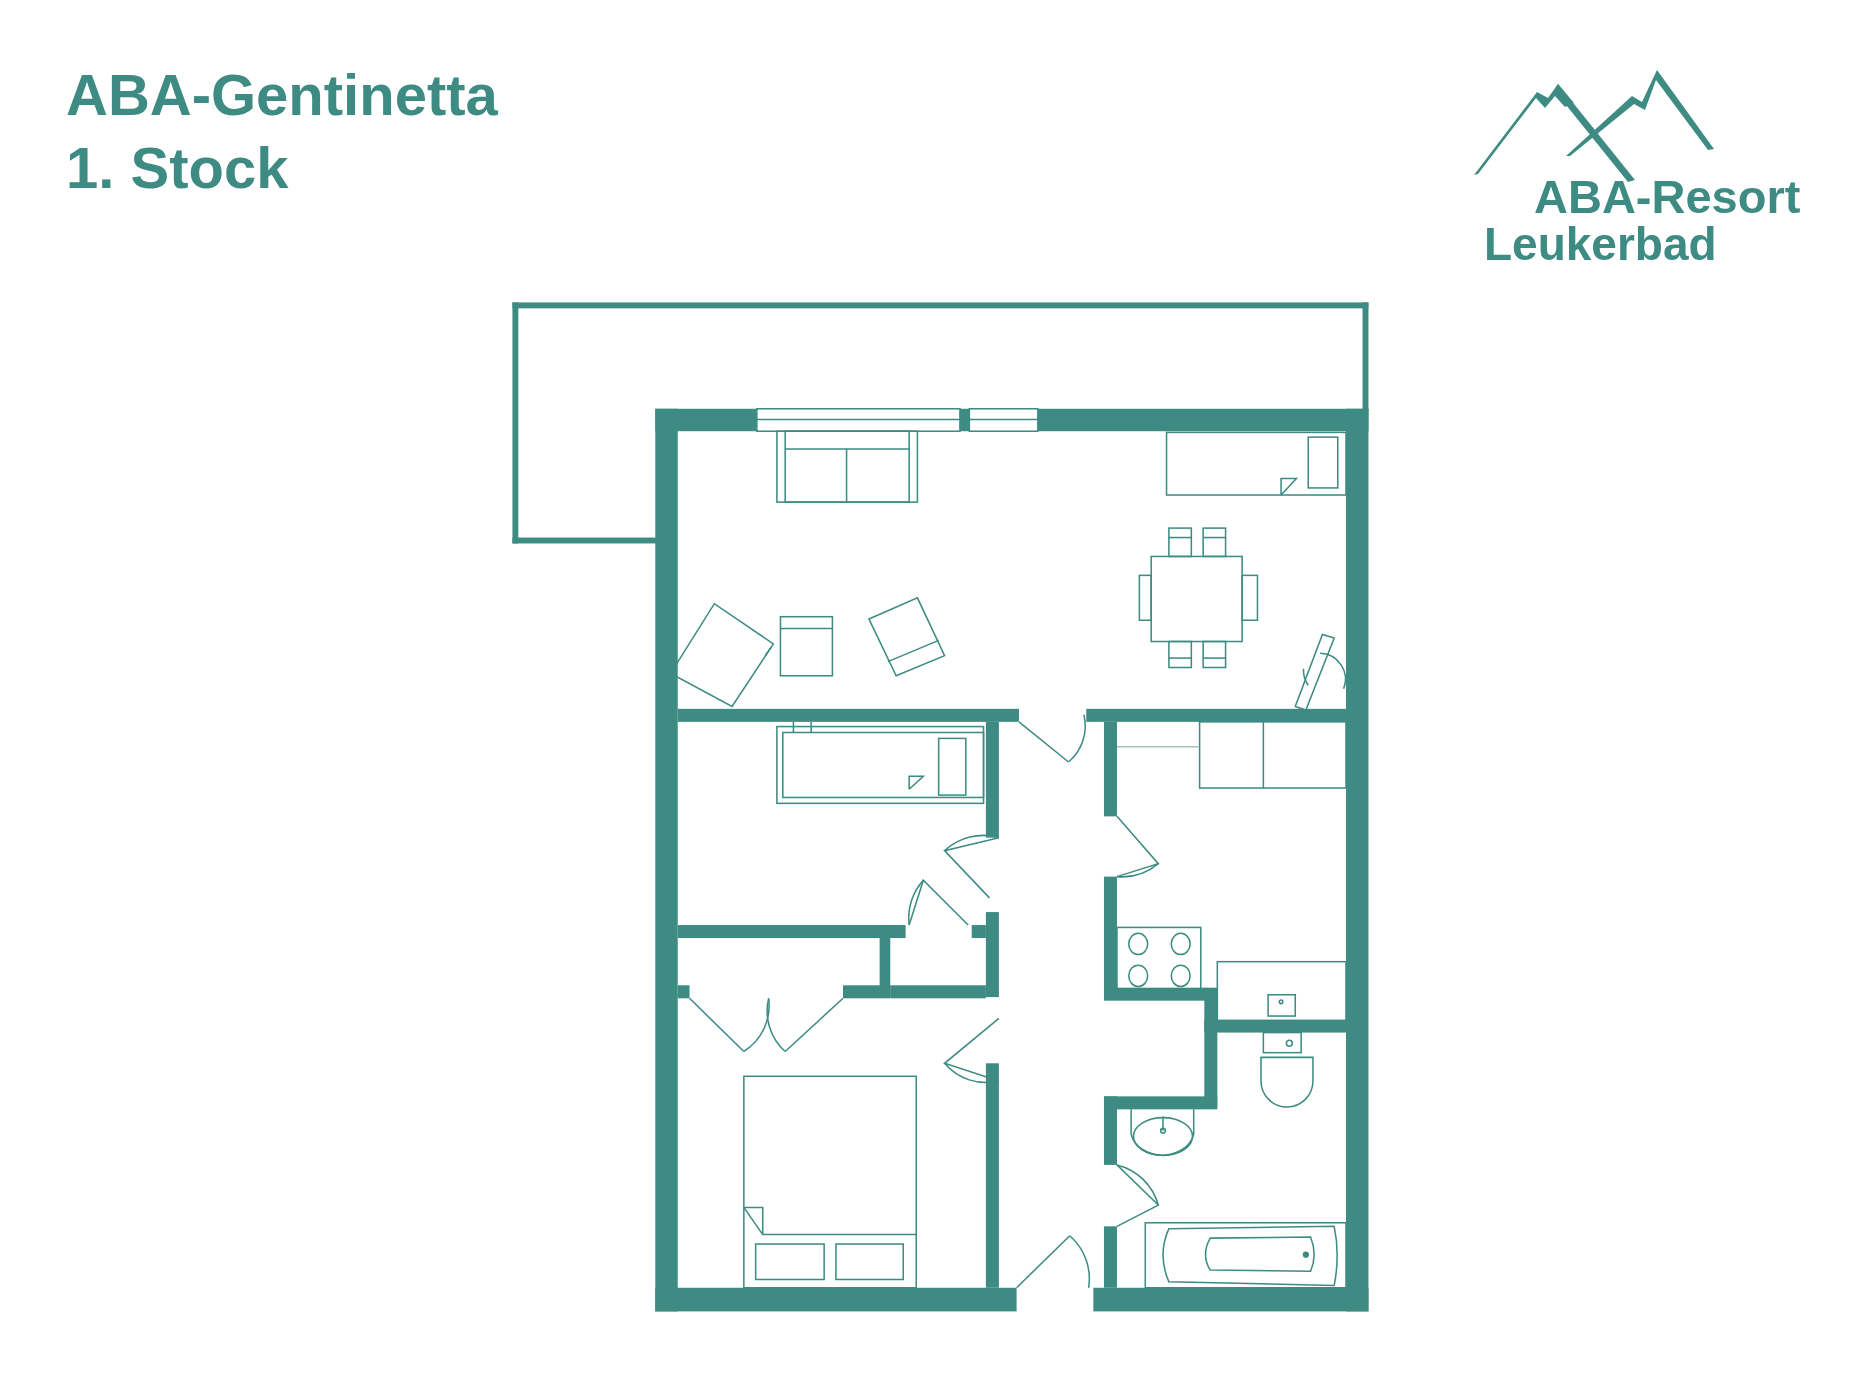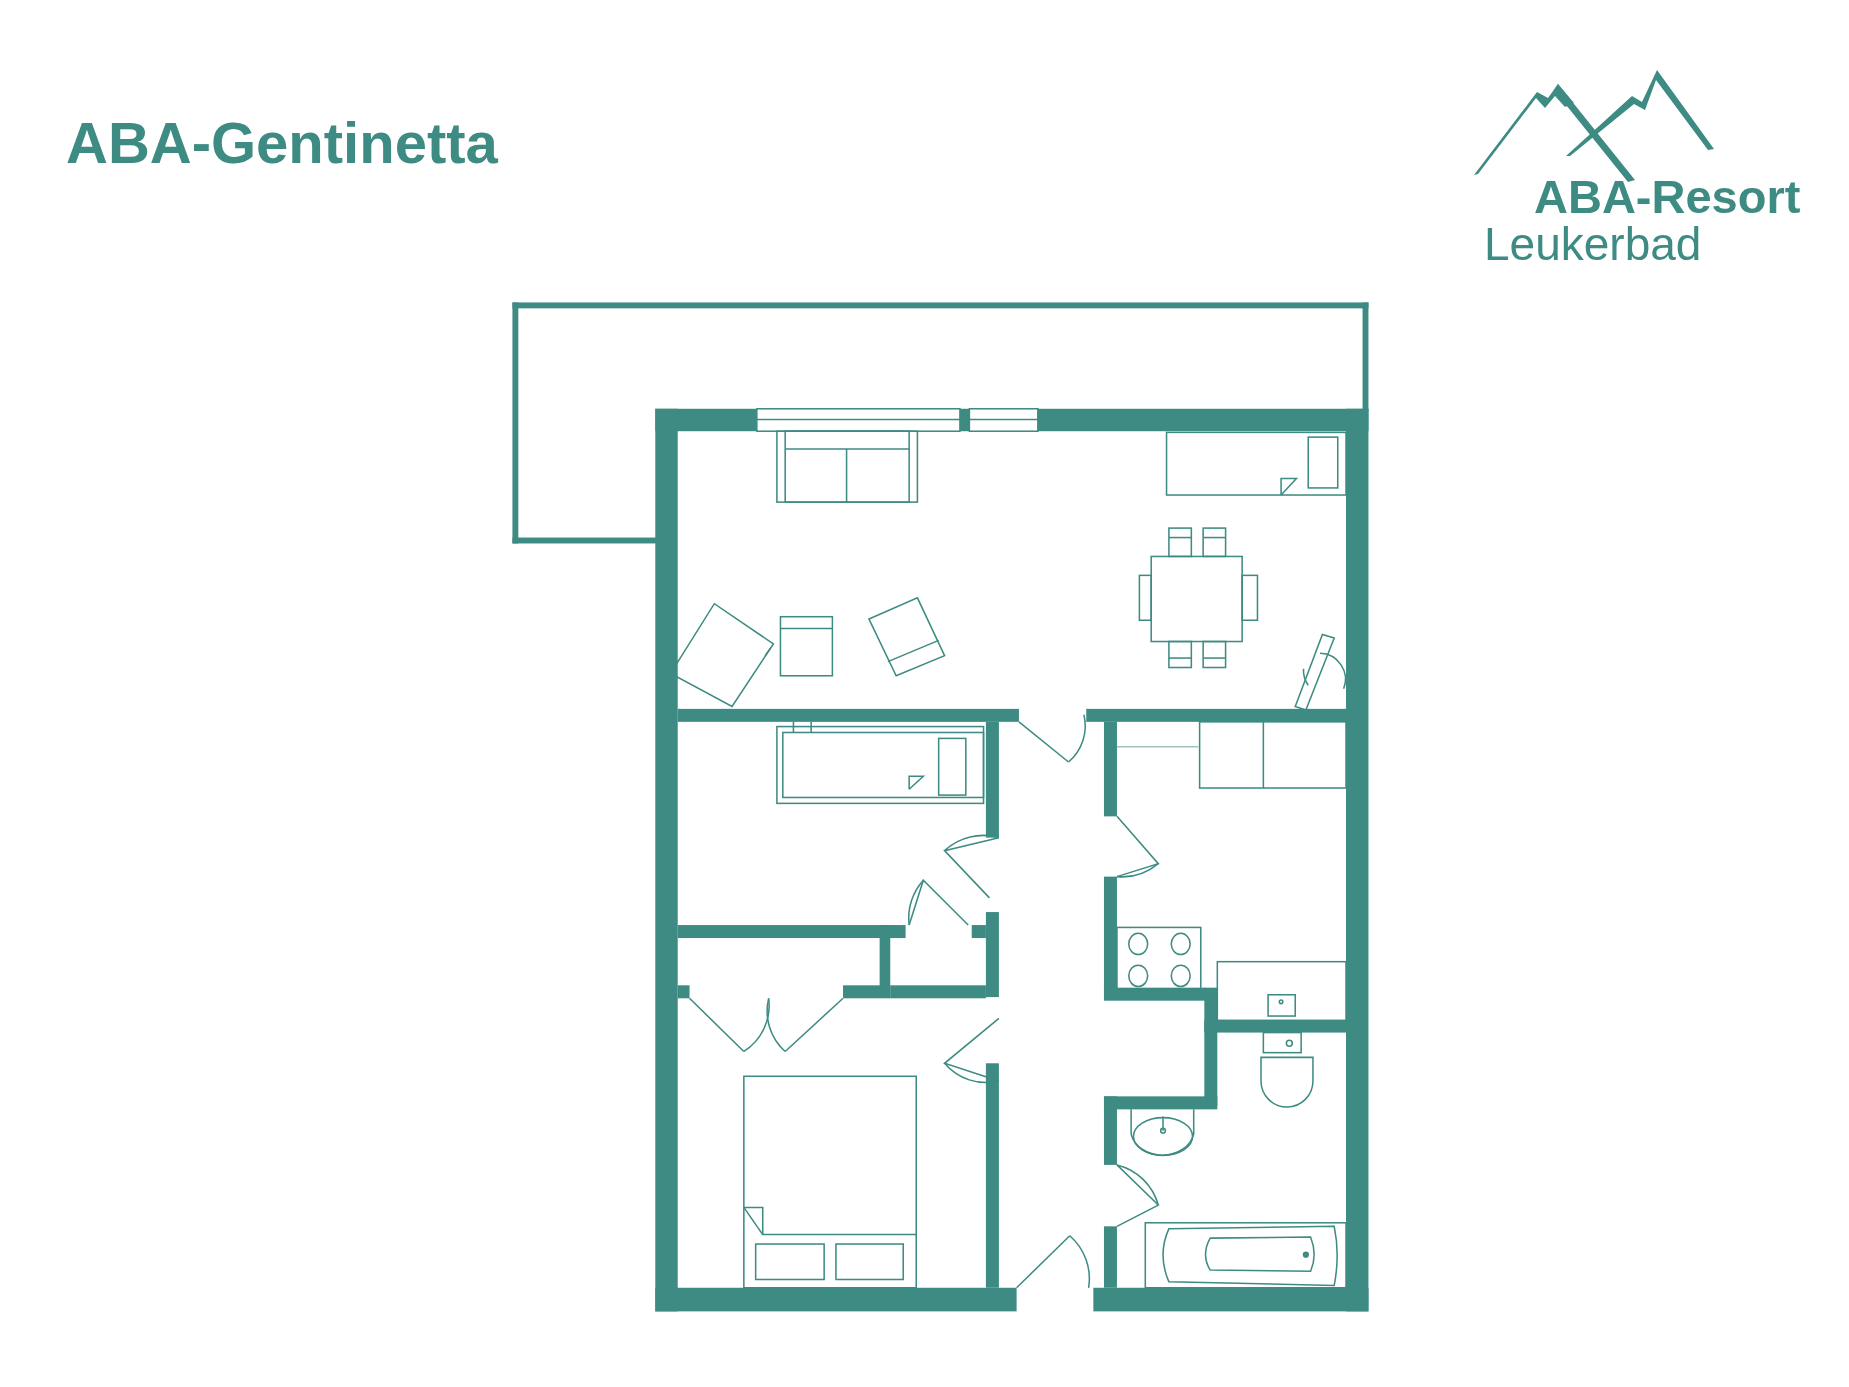--- a/index.html
+++ b/index.html
@@ -1,28 +1,29 @@
 <!DOCTYPE html>
 <html><head>
 <meta charset="utf-8">
 <style>
   html,body{margin:0;padding:0;background:#ffffff;}
   body{width:1849px;height:1387px;position:relative;overflow:hidden;font-family:"Liberation Sans",sans-serif;}
   .title{position:absolute;left:66px;top:58px;color:#3d8b82;font-weight:bold;font-size:58px;line-height:73px;letter-spacing:0px;}
-  .title div{white-space:nowrap;margin-top:48px;}
+  .title div{white-space:nowrap;}
   .logo{position:absolute;left:1470px;top:60px;width:320px;height:210px;}
   .logo-name{position:absolute;left:1486px;top:172px;color:#3d8b82;font-weight:bold;font-size:47px;line-height:50px;white-space:nowrap;margin-left:48px;}
-  .logo-place{position:absolute;left:1484px;top:219px;color:#3d8b82;font-weight:normal;font-size:46px;line-height:50px;white-space:nowrap;}
+  .logo-place{position:absolute;left:1484px;top:219px;color:#3d8b82;font-weight:bold;font-size:46px;line-height:50px;white-space:nowrap;}
   .plan{position:absolute;left:0;top:0;width:1849px;height:1387px;}
 </style>
 </head>
 <body>
 
 <div class="title">
   <div>ABA-Gentinetta</div>
+  <div>1. Stock</div>
 </div>
 
 <svg class="logo" viewBox="0 0 320 210" xmlns="http://www.w3.org/2000/svg">
   <polygon fill="#3d8b82" points="4,115 67,32 78,38 88,24 104,43 95,47 85,36 75,48 66,38 8,114"></polygon>
   <polygon fill="#3d8b82" points="88,24 165,120 158,122 84,30"></polygon>
   <polygon fill="#3d8b82" points="96,96 162,36 172,42 187,10 244,89 238,90 186,20 175,50 164,44 100,96"></polygon>
 </svg>
 <div class="logo-name">ABA-Resort</div>
 <div class="logo-place">Leukerbad</div>
 

